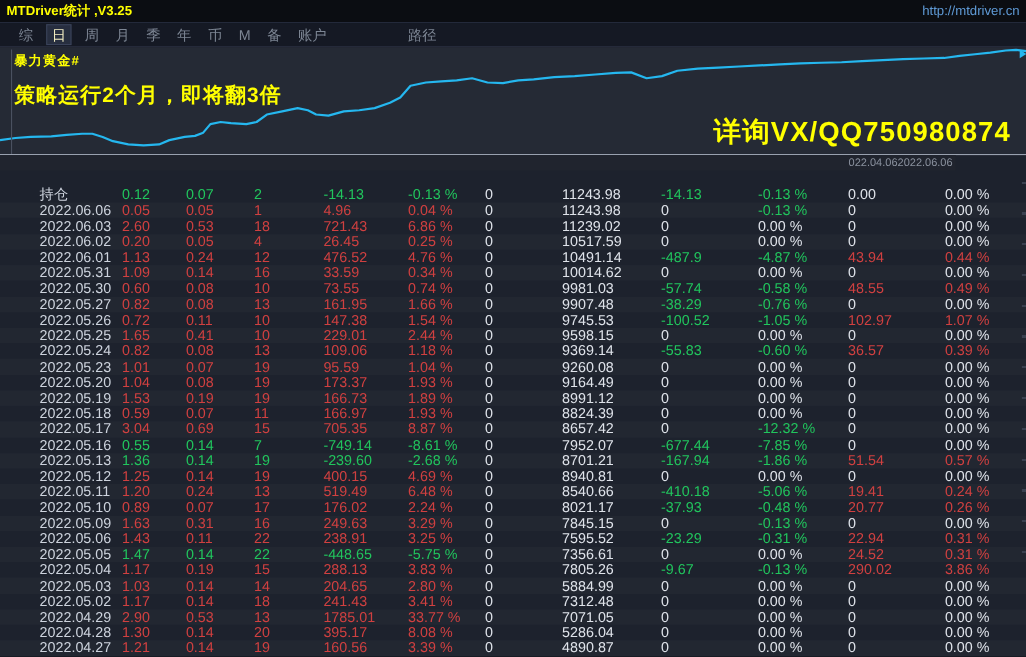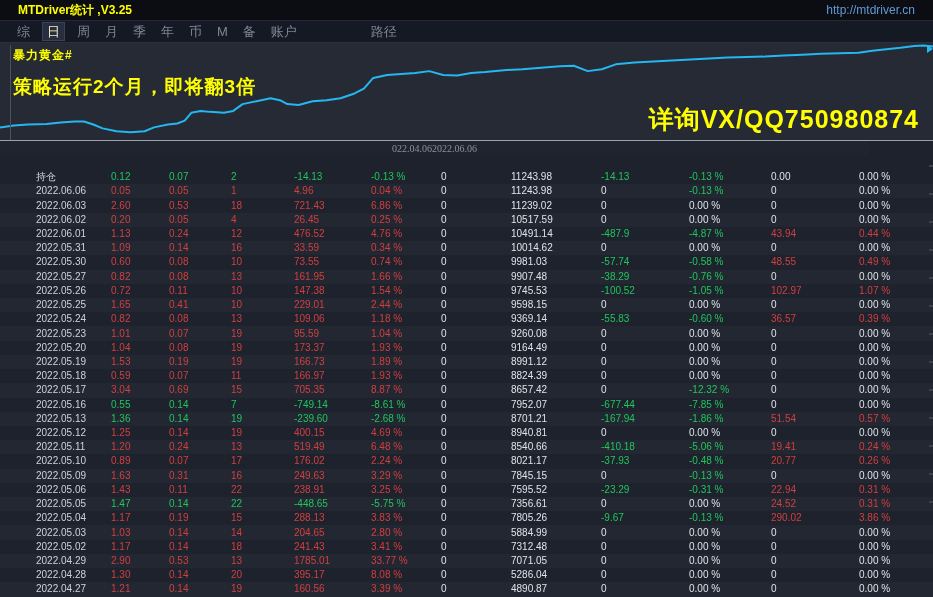--- a/index.html
+++ b/index.html
@@ -5,21 +5,21 @@
   html,body{margin:0;padding:0;background:#10131a;}
   .window{
     position:relative;width:933px;height:597px;overflow:hidden;
     background:#1d222d;font-family:"Liberation Sans","DejaVu Sans",sans-serif;
     -webkit-font-smoothing:antialiased;
   }
   
   .titlebar{
     position:absolute;left:0;top:0;width:933px;height:21px;
     background:#0b0d12;display:flex;align-items:center;justify-content:space-between;
-    padding:0 18px;box-sizing:border-box;border-bottom:1px solid #23293a;
+    padding:0 6px;box-sizing:border-box;border-bottom:1px solid #23293a;
   }
   .title{color:#ffff00;font-size:12px;font-weight:bold;}
   .url{color:#5f9ad6;font-size:12px;text-decoration:none;}
   
   .menubar{
     position:absolute;left:0;top:21px;width:933px;height:22px;
     background:#151924;display:flex;align-items:center;gap:9px;
     padding-left:14px;box-sizing:border-box;border-bottom:1px solid #2a3040;
   }
   .menu-item{
@@ -39,36 +39,36 @@
   .ann1{position:absolute;left:13px;top:4px;color:#ffff00;font-size:12px;font-weight:bold;letter-spacing:1px;}
   .ann2{position:absolute;left:13px;top:31px;color:#ffff00;font-size:19px;font-weight:bold;letter-spacing:1px;}
   .contact{position:absolute;right:14px;bottom:4px;color:#ffff00;font-size:25px;font-weight:bold;letter-spacing:1px;text-align:right;}
   .end-arrow{
     position:absolute;right:0px;top:2px;width:0;height:0;
     border-top:4px solid transparent;border-bottom:4px solid transparent;border-left:6px solid #25b7ef;
   }
   
   .daterow{
     position:absolute;left:0;top:141px;width:869px;height:14px;
-    display:flex;justify-content:center;align-items:center;
-    padding:0 3px;box-sizing:border-box;background:#20242e;font-family:Liberation Serif, serif;
+    display:flex;justify-content:flex-end;align-items:center;
+    padding:0 3px;box-sizing:border-box;background:#20242e;
   }
   .daterow span{color:#8a919e;font-size:10px;}
   
   .grid-row{
     display:grid;box-sizing:border-box;padding-left:10px;
     grid-template-columns:75px 58px 62px 63px 77px 70px 70px 90px 88px 82px 88px 100px;
     align-items:center;
   }
   .thead{
     position:absolute;left:0;top:155px;width:933px;height:15px;
     color:#c2cad8;font-size:12px;background:#1d222d;
   }
   .tbody{position:absolute;left:0;top:170px;width:933px;height:427px;}
-  .trow{height:14.23px;font-size:10px;line-height:14px;padding-left:36px;}
+  .trow{height:14.23px;font-size:13px;line-height:14px;padding-left:36px;}
   .trow:nth-child(even){background:rgba(255,255,255,0.025);}
   .c-date{color:#cdd3dd;}
   .red{color:#d04040;}
   .green{color:#21c55d;}
   .neutral{color:#dfe3ea;}
   
   .right-ticks{
     position:absolute;right:0;top:165px;width:4px;height:340px;
     background:repeating-linear-gradient(to bottom,#3a4150 0 2px,transparent 2px 28px);
   }

